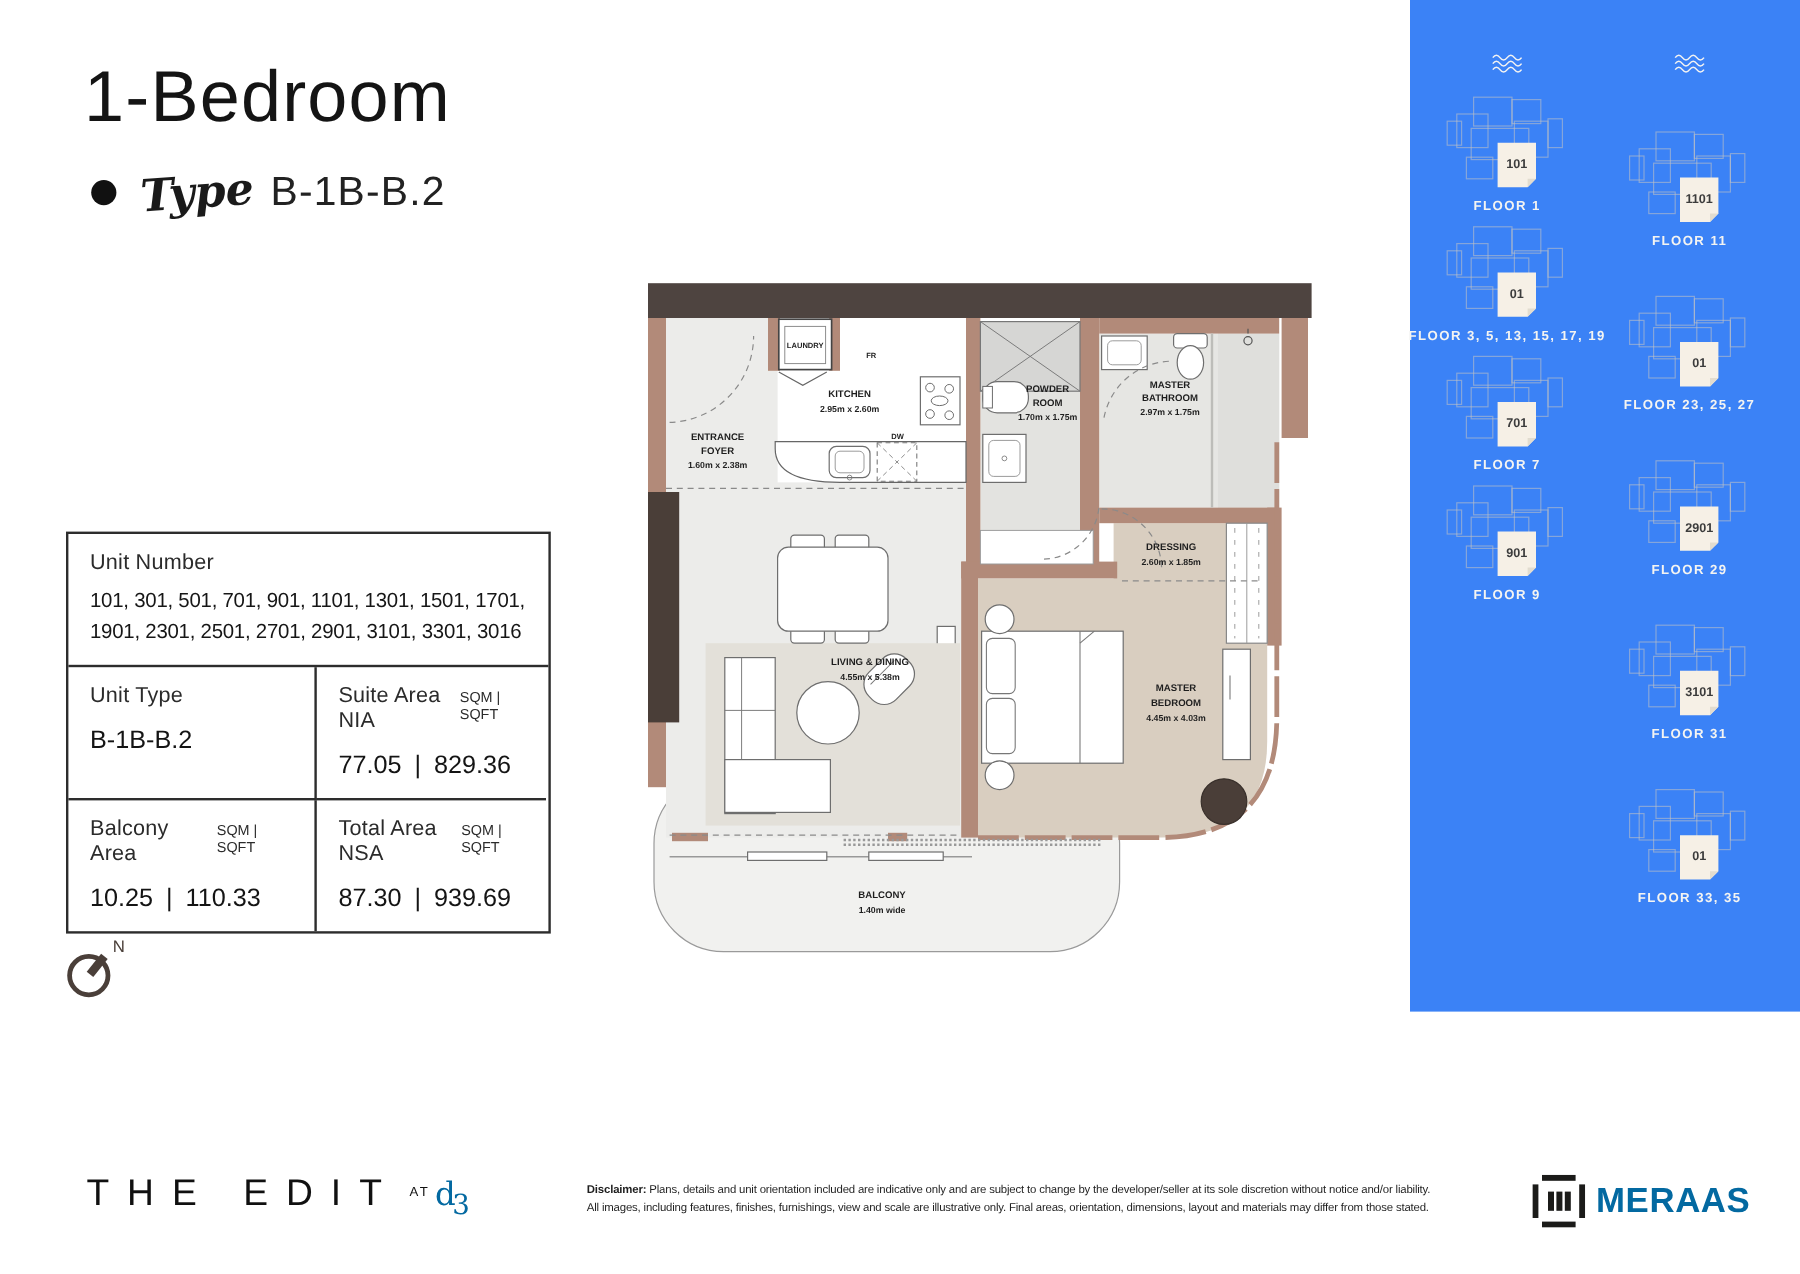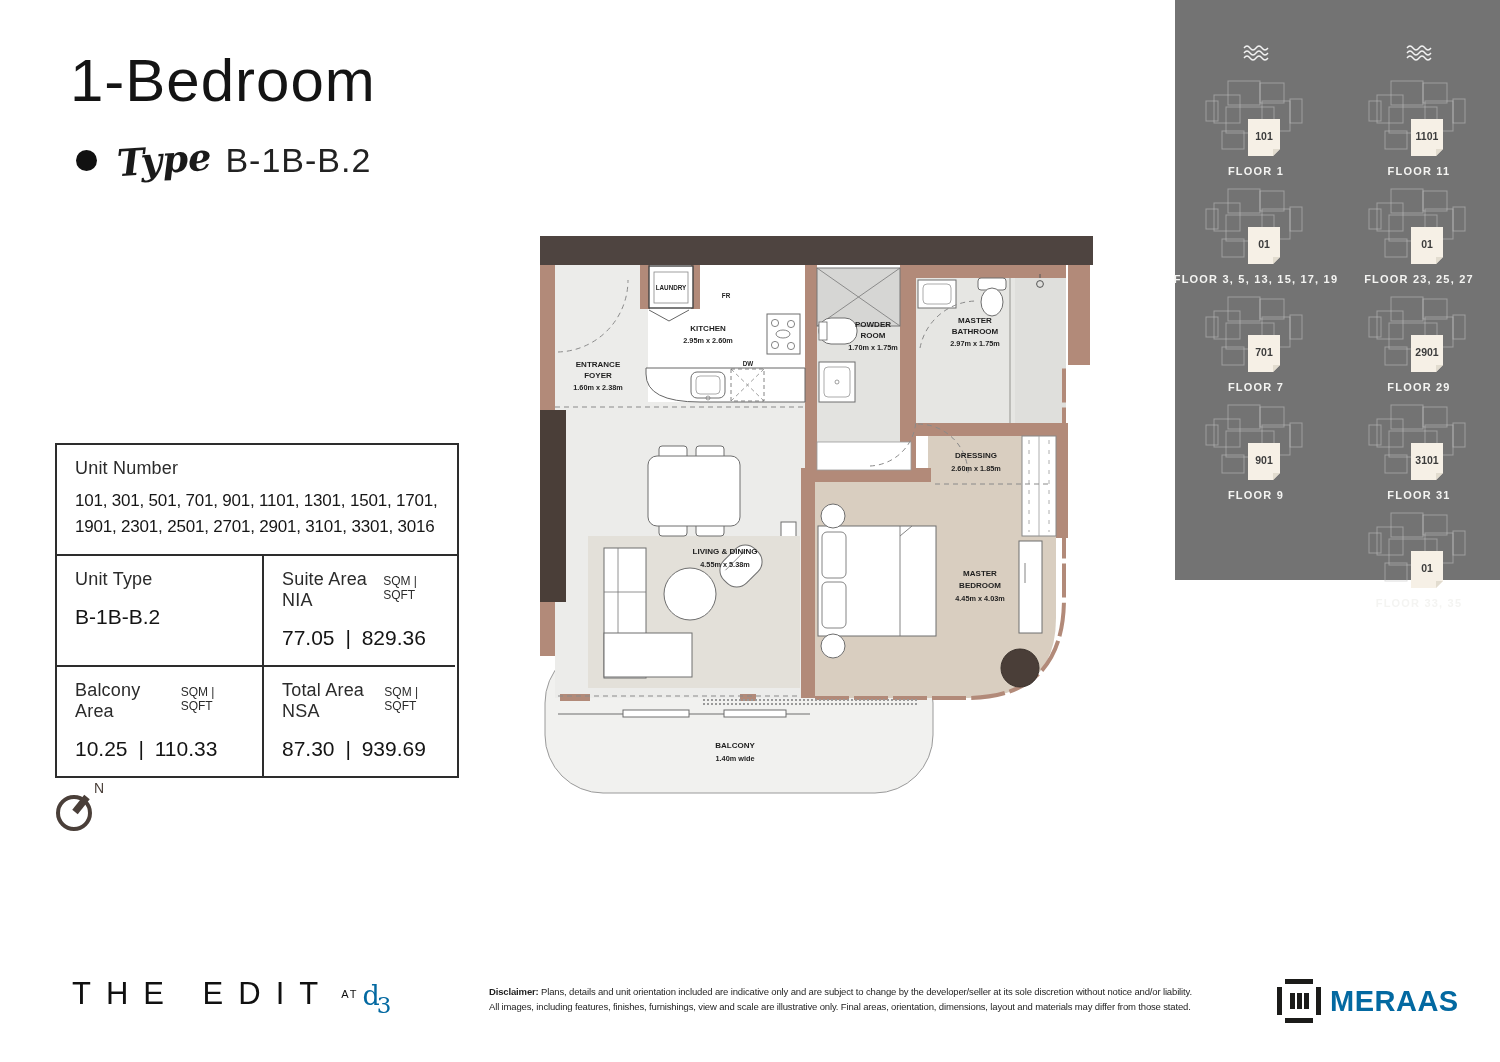--- a/index.html
+++ b/index.html
@@ -29,23 +29,23 @@
   .compass{position:absolute;left:48px;top:776px;}
   
   .plan{position:absolute;left:528px;top:228px;}
   .plan text{font-family:"Liberation Sans",sans-serif;}
   .rl{font-size:8px;font-weight:bold;fill:#1e1e1e;text-anchor:middle;}
   .rd{font-size:7.3px;font-weight:bold;fill:#1e1e1e;text-anchor:middle;}
   .tiny{font-size:6.3px;font-weight:bold;fill:#1e1e1e;text-anchor:middle;}
   .furn{fill:#ffffff;stroke:#6e6e6e;stroke-width:1;}
   .dash{fill:none;stroke:#8a8a8a;stroke-width:1;stroke-dasharray:5 4;}
   
-  .sidebar{position:absolute;left:1175px;top:0;width:325px;height:580px;background:#737373;}
+  .sidebar{position:absolute;left:1175px;top:0;width:325px;height:843px;background:#3b82f6;}
   .key-col{position:absolute;top:0;width:162px;display:flex;flex-direction:column;align-items:center;padding-top:44px;}
-  .key-col.left{left:0;} .key-col.right{left:163px;}
+  .key-col.left{left:0;} .key-col.right{left:152px;gap:29px;}
   .wave{height:31px;display:flex;align-items:flex-start;justify-content:center;}
   .floor-item{height:108px;text-align:center;}
   .floor-label{font-size:11px;font-weight:bold;color:#f4f4f2;letter-spacing:1.2px;margin-top:2px;white-space:nowrap;}
   .unit-num{font-size:10.5px;font-weight:bold;fill:#3c3c3c;text-anchor:middle;}
   .fp-outline{stroke:#c3c3c3;stroke-opacity:.55;fill:none;stroke-width:1;}
   
   .brand{position:absolute;left:72px;top:976px;display:flex;align-items:flex-start;}
   .brand-main{font-size:31px;font-weight:300;letter-spacing:15px;color:#101010;white-space:nowrap;}
   .brand-at{font-size:11px;letter-spacing:2px;color:#101010;margin:12px 4px 0 8px;}
   .brand-d3{font-family:"DejaVu Serif",serif;font-size:27px;font-weight:300;color:#0369a1;margin-top:4px;}

